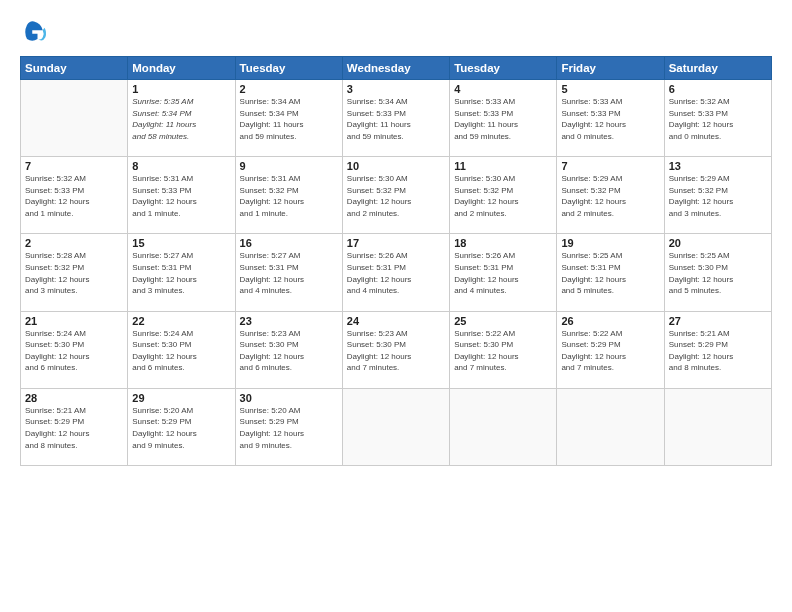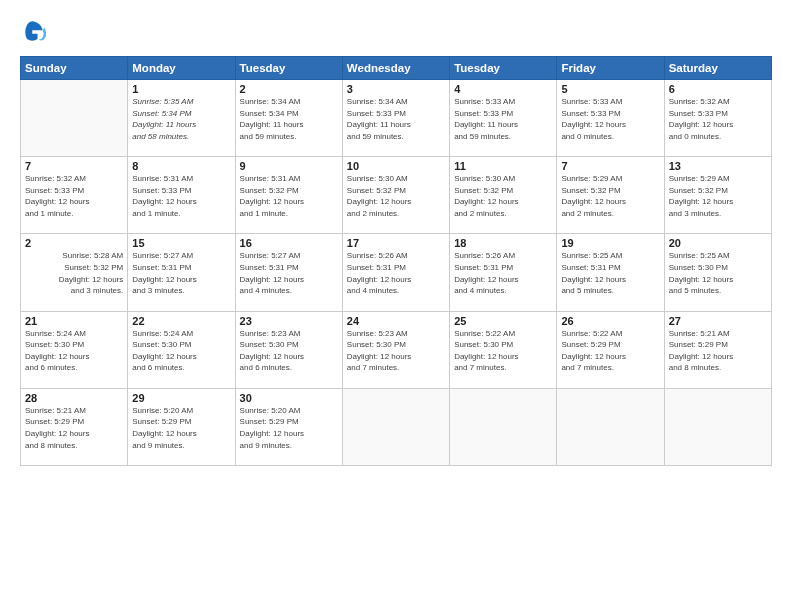--- a/index.html
+++ b/index.html
@@ -228,21 +228,21 @@
             <span class="day-num">13</span>
             <div class="day-info" style="white-space: pre-line;">Sunrise: 5:29 AM
 Sunset: 5:32 PM
 Daylight: 12 hours
 and 3 minutes.</div>
           </td>
         </tr>
         <tr>
           <td>
             <span class="day-num">2</span>
-            <div class="day-info" style="white-space: pre-line; text-align: right;">Sunrise: 5:28 AM
+            <div class="day-info" style="white-space: pre-line;">Sunrise: 5:28 AM
 Sunset: 5:32 PM
 Daylight: 12 hours
 and 3 minutes.</div>
           </td>
           <td>
             <span class="day-num">15</span>
             <div class="day-info" style="white-space: pre-line;">Sunrise: 5:27 AM
 Sunset: 5:31 PM
 Daylight: 12 hours
 and 3 minutes.</div>

